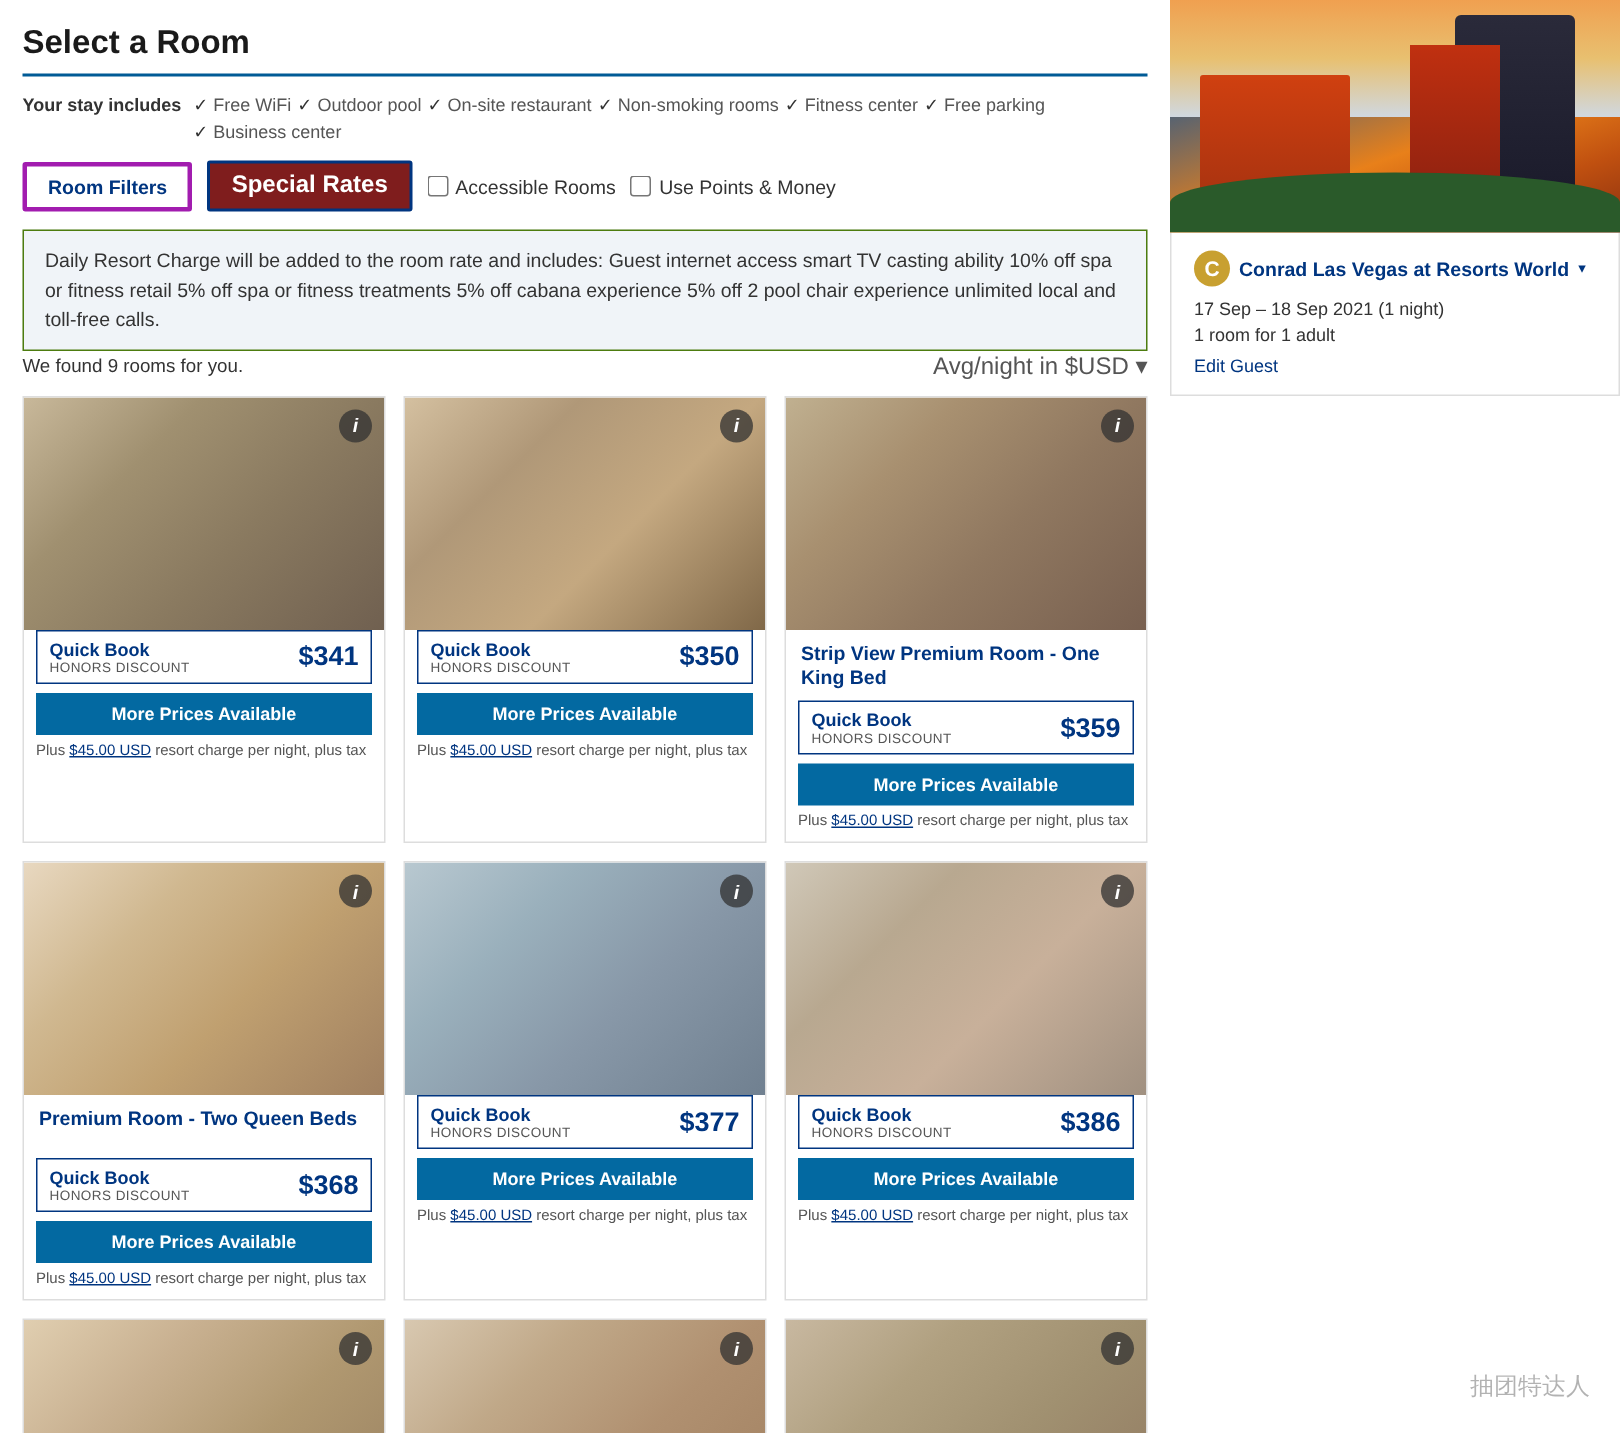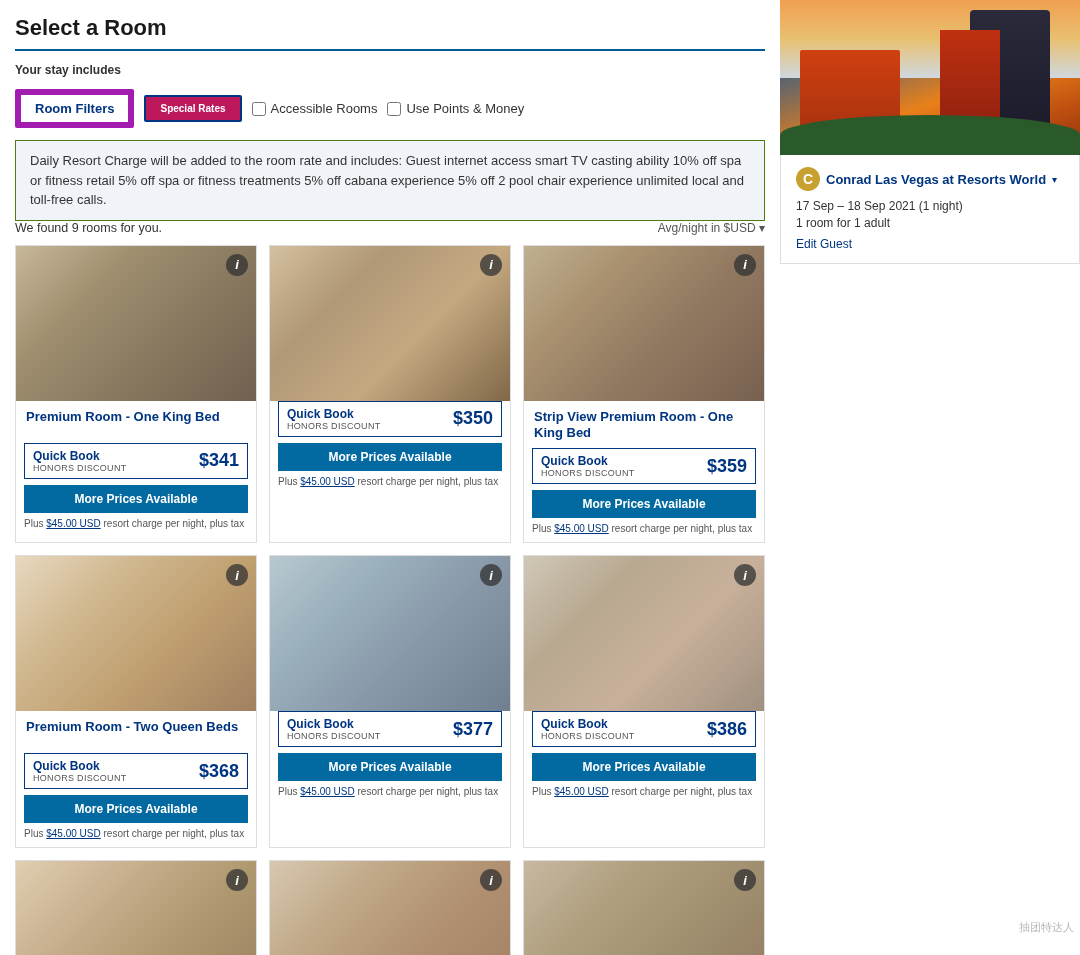--- a/index.html
+++ b/index.html
@@ -10,29 +10,29 @@
     .main-content { flex: 1; padding: 15px; max-width: 780px; }
     
     .page-title { font-size: 22px; font-weight: bold; color: #1a1a1a; border-bottom: 2px solid #005b96; padding-bottom: 8px; margin-bottom: 12px; }
     
     .stay-includes { display: flex; align-items: baseline; margin-bottom: 12px; font-size: 12px; }
     .stay-includes-label { font-weight: bold; margin-right: 8px; white-space: nowrap; }
     .amenities { color: #555; display: flex; flex-wrap: wrap; gap: 4px; }
     .amenity::before { content: "✓ "; color: #333; }
     
     .filter-row { display: flex; align-items: center; gap: 10px; margin-bottom: 12px; }
-    .btn-room-filters { background: #fff; border: 6px solid #a21caf; color: #003580; padding: 6px 14px; font-size: 13px; font-weight: bold; cursor: pointer; border-radius: 2px; }
-    .btn-special-rates { background: #be185d; border: 2px solid #003580; color: #fff; padding: 6px 14px; font-size: 10px; font-weight: bold; cursor: pointer; border-radius: 2px; }
+    .btn-room-filters { background: #fff; border: 3px solid #a21caf; color: #003580; padding: 6px 14px; font-size: 13px; font-weight: bold; cursor: pointer; border-radius: 2px; }
+    .btn-special-rates { background: #7f1d1d; border: 2px solid #003580; color: #fff; padding: 6px 14px; font-size: 16px; font-weight: bold; cursor: pointer; border-radius: 2px; }
     .checkbox-label { display: flex; align-items: center; gap: 5px; font-size: 13px; cursor: pointer; }
     .checkbox-label input { width: 14px; height: 14px; }
     
     .resort-notice { background: #f0f4f8; border: 1px solid #4d7c0f; padding: 10px 14px; font-size: 13px; color: #333; line-height: 1.5; }
     
     .results-header { display: flex; justify-content: space-between; align-items: center; margin-bottom: 10px; font-size: 12.5px; }
-    .avg-night { color: #555; font-size: 12px; }
+    .avg-night { color: #555; font-size: 16px; }
     
     .rooms-grid { display: grid; grid-template-columns: repeat(3, 1fr); gap: 12px; }
     
     .room-card { border: 1px solid #ddd; overflow: hidden; }
     .room-img-wrap { position: relative; width: 100%; height: 155px; background: #ccc; overflow: hidden; }
     .room-img-wrap .info-btn { position: absolute; top: 8px; right: 8px; width: 22px; height: 22px; border-radius: 50%; background: rgba(50,50,50,0.75); color: #fff; display: flex; align-items: center; justify-content: center; font-size: 13px; font-style: italic; font-weight: bold; cursor: pointer; }
     .img-placeholder { width: 100%; height: 100%; }
     
     .room-img-1 { background: linear-gradient(135deg, #c8b89a 0%, #a09070 30%, #8a7a60 60%, #706050 100%); }
     .room-img-2 { background: linear-gradient(135deg, #d4c0a0 0%, #b09878 30%, #c4a880 60%, #806848 100%); }
@@ -68,32 +68,41 @@
     
     .hotel-info { padding: 12px 15px; background: #fff; border: 1px solid #ddd; border-top: none; }
     .hotel-name-row { display: flex; align-items: center; gap: 6px; margin-bottom: 8px; }
     .hilton-c { width: 24px; height: 24px; border-radius: 50%; background: #c8a030; display: flex; align-items: center; justify-content: center; color: #fff; font-size: 14px; font-weight: bold; flex-shrink: 0; }
     .hotel-name { font-size: 13px; font-weight: bold; color: #003580; }
     .dropdown-arrow { color: #003580; font-size: 10px; }
     .stay-dates { font-size: 12px; color: #333; margin-bottom: 3px; }
     .stay-guests { font-size: 12px; color: #333; margin-bottom: 6px; }
     .edit-stay { color: #003580; font-size: 12px; text-decoration: none; cursor: pointer; }
     
-    .watermark { position: fixed; bottom: 20px; right: 6px; font-size: 11px; color: rgba(0,0,0,0.3); font-family: Liberation Serif, serif; }
+    .watermark { position: fixed; bottom: 20px; right: 20px; font-size: 16px; color: rgba(0,0,0,0.3); font-family: Liberation Serif, serif; }
   </style>
 </head>
 <body>
 
 <div class="page-layout">
 
   <div class="main-content">
     <h1 class="page-title">Select a Room</h1>
 
     <div class="stay-includes">
       <span class="stay-includes-label">Your stay includes</span>
+      <div class="amenities">
+        <span class="amenity">Free WiFi</span>
+        <span class="amenity">Outdoor pool</span>
+        <span class="amenity">On-site restaurant</span>
+        <span class="amenity">Non-smoking rooms</span>
+        <span class="amenity">Fitness center</span>
+        <span class="amenity">Free parking</span>
+        <span class="amenity">Business center</span>
+      </div>
     </div>
 
     <div class="filter-row">
       <button class="btn-room-filters">Room Filters</button>
       <button class="btn-special-rates">Special Rates</button>
       <label class="checkbox-label">
         <input type="checkbox" style="">
         <span>Accessible Rooms</span>
       </label>
       <label class="checkbox-label">
@@ -109,21 +118,20 @@
       <span class="avg-night">Avg/night in $USD ▾</span>
     </div>
 
     <div class="rooms-grid">
 
     <div class="room-card">
       <div class="room-img-wrap">
         <div class="img-placeholder room-img-1"></div>
         <div class="info-btn">i</div>
       </div>
-      <div class="room-name">Premium Room - One King Bed</div>
       <div class="quick-book-bar">
         <div class="qb-left">
           <span class="qb-label">Quick Book</span>
           <span class="qb-discount">HONORS DISCOUNT</span>
         </div>
         <span class="qb-price">$341</span>
       </div>
       <button class="btn-more-prices">More Prices Available</button>
       <div class="resort-fee">Plus <span>$45.00 USD</span> resort charge per night, plus tax</div>
     </div>

